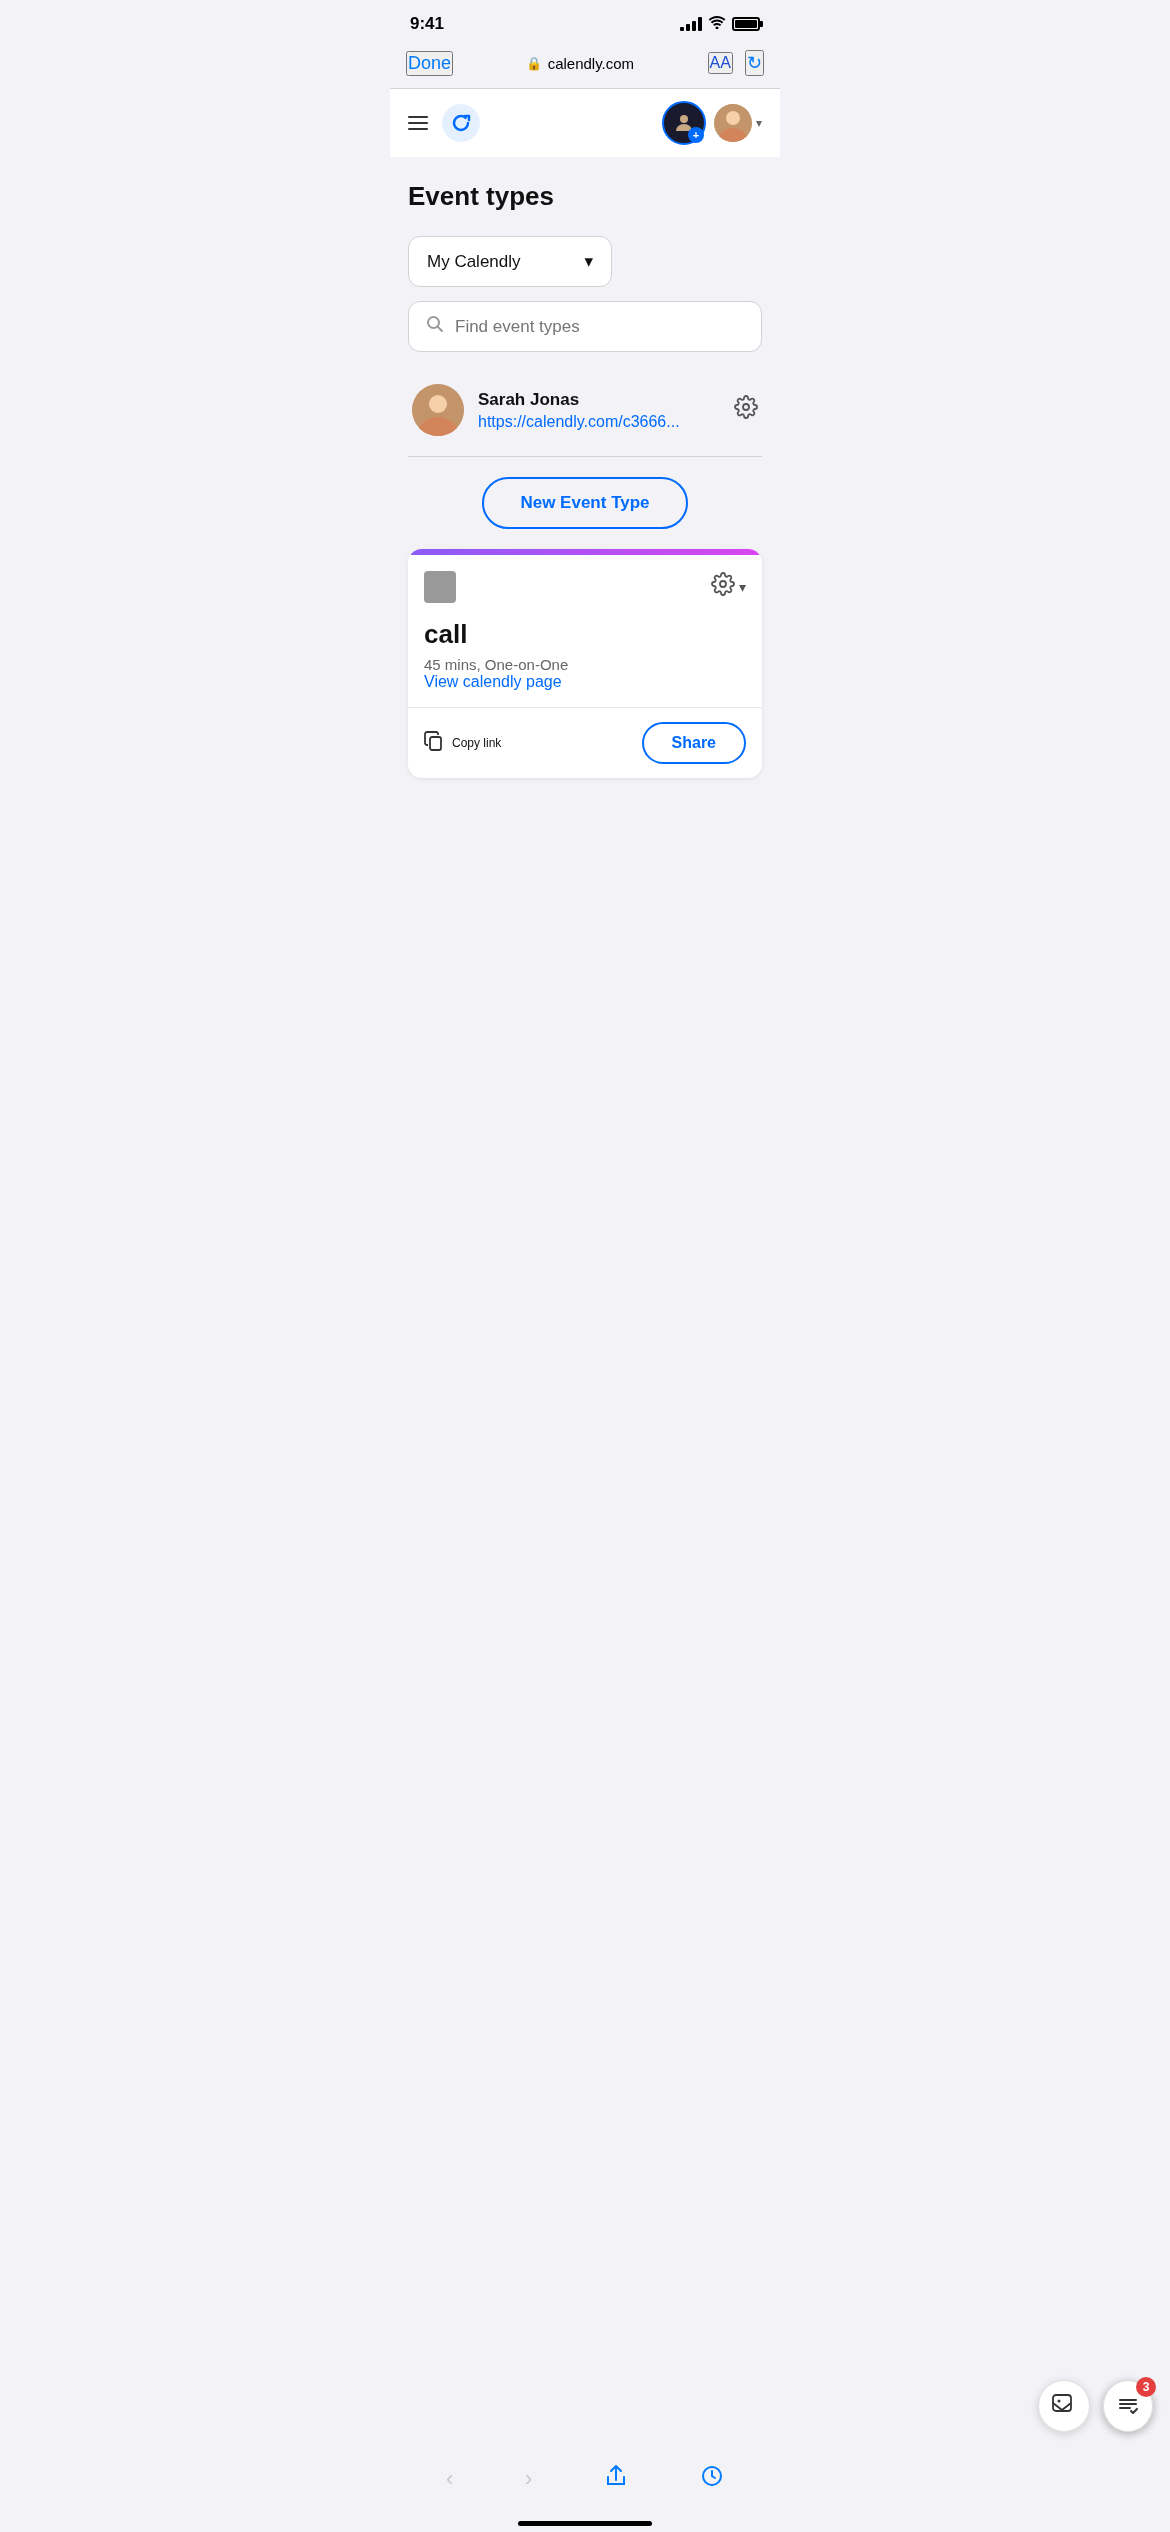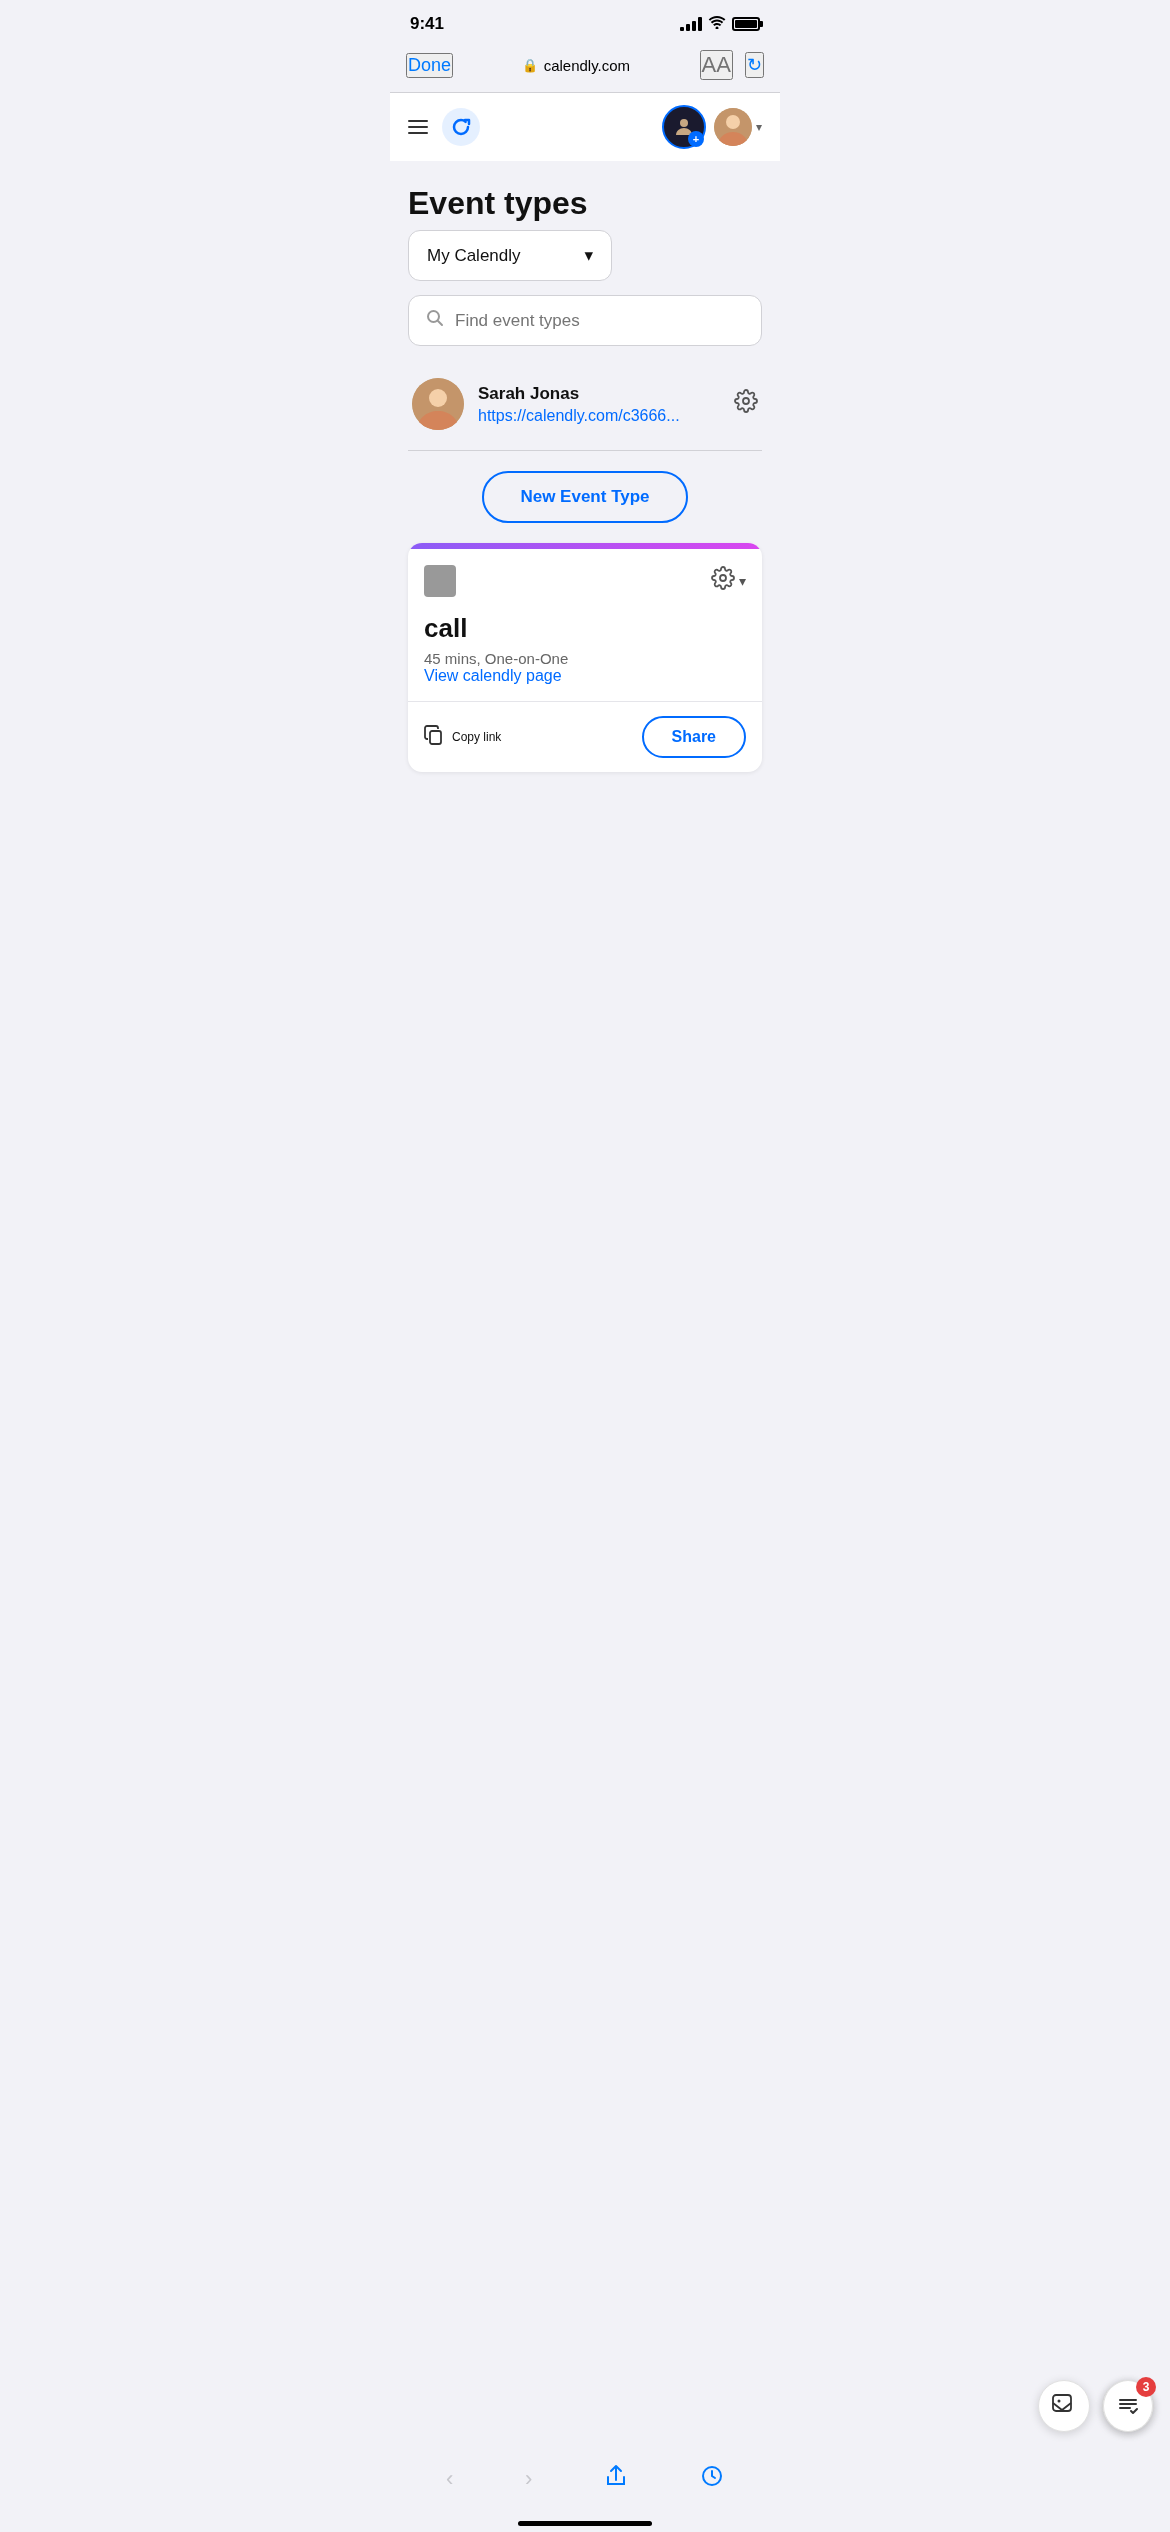--- a/index.html
+++ b/index.html
@@ -109,22 +109,22 @@
       font-size: 13px;
     }
 
     .browser-controls {
       display: flex;
       align-items: center;
       gap: 12px;
     }
 
     .browser-aa {
-      color: #737373;
-      font-size: 22px;
+      color: #1d4ed8;
+      font-size: 16px;
       font-weight: 500;
     }
 
     .browser-refresh {
       color: #007aff;
       font-size: 18px;
     }
 
     
     .main-content {
@@ -229,24 +229,24 @@
       color: #666;
       font-size: 12px;
     }
 
     
     .page-content {
       padding: 24px 18px 0;
     }
 
     .page-title {
-      font-size: 32px;
+      font-size: 26px;
       font-weight: 800;
       color: #111;
-      margin-bottom: 8px;
+      margin-bottom: 24px;
     }
 
     
     .dropdown-btn {
       display: flex;
       align-items: center;
       justify-content: space-between;
       padding: 14px 18px;
       background: #fff;
       border: 1.5px solid #d1d1d6;

